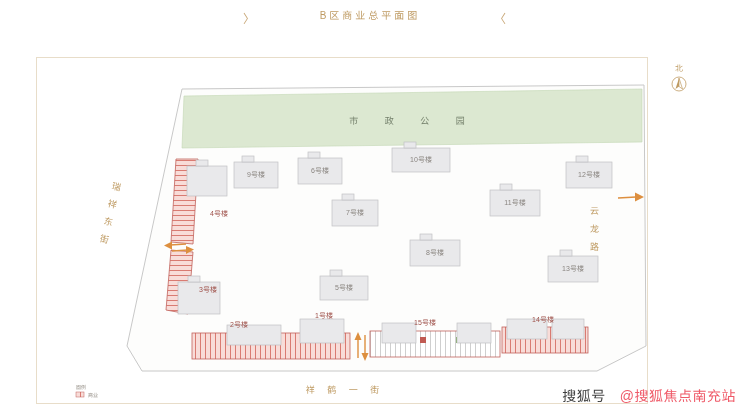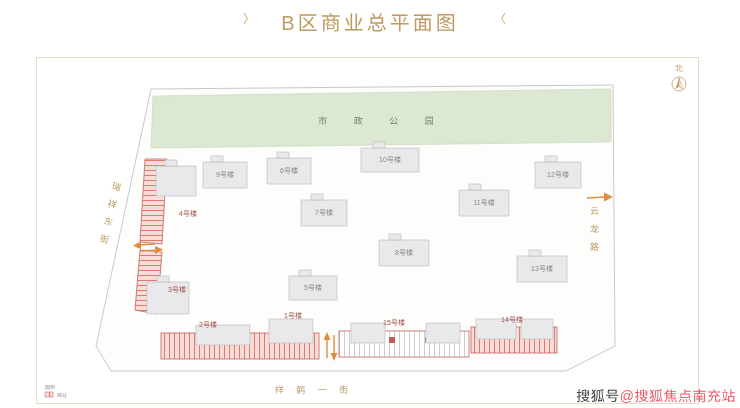--- a/index.html
+++ b/index.html
@@ -2,44 +2,44 @@
 <html lang="zh-CN"><head>
 <meta charset="utf-8">
 <style>
   * { margin:0; padding:0; box-sizing:border-box; }
   body { font-family: "Liberation Sans", "DejaVu Sans", sans-serif; background:#ffffff; }
   .page { position:relative; width:740px; height:408px; background:#ffffff; overflow:hidden; }
 
   
   .header { position:absolute; top:0; left:0; width:740px; height:34px; }
   .title { position:absolute; top:7px; left:0; width:100%; text-align:center;
-           color:#bf9b63; font-size:20px; letter-spacing:3px; }
+           color:#bf9b63; font-size:10px; letter-spacing:3px; }
   .chev { position:absolute; top:9px; color:#c9a878; font-size:12px; cursor:pointer; }
   .chev.prev { left:243px; }
   .chev.next { left:494px; }
 
   
-  .frame { position:absolute; left:36px; top:57px; width:663px; height:347px;
-           border:1px solid #e8ddc9; background:#ffffff; }
+  .frame { position:absolute; left:36px; top:57px; width:612px; height:347px;
+           border:1px solid #e8ddc9; background:#ffffff;padding-left:31px; }
   .frame svg.plan-svg { display:block; }
 
   
   .street-v { position:absolute; writing-mode:vertical-rl; color:#bf9b63;
               font-size:9px; letter-spacing:9px; white-space:nowrap; }
   .street-left  { left:74px;  top:124px; transform:rotate(13deg); transform-origin:top center; }
   .street-right { left:551px; top:148px; }
 
   
   .compass { position:absolute; left:666px; top:64px; width:26px; text-align:center;
              color:#bf9b63; font-size:8px; line-height:10px; }
 
   
   .watermark { position:absolute; right:4px; bottom:3px; font-size:14px; letter-spacing:0.5px; }
   .wm-prefix { color:#3f3f3f;margin-top:47px; }
-  .wm-main   { color:#ef5a68; }
+  .wm-main   { color:#ef5a68;margin-left:14px; }
 
   .lbl-res { fill:#8a8580; font-size:7px; }
   .lbl-com { fill:#9e5049; font-size:7px; }
   .lbl-park { fill:#75816c; font-size:9px; letter-spacing:12px; }
   .lbl-street-b { fill:#bf9b63; font-size:9px; letter-spacing:5px; }
   .lbl-legend { fill:#9a948c; font-size:5px; }
 </style>
 </head>
 <body>
 

